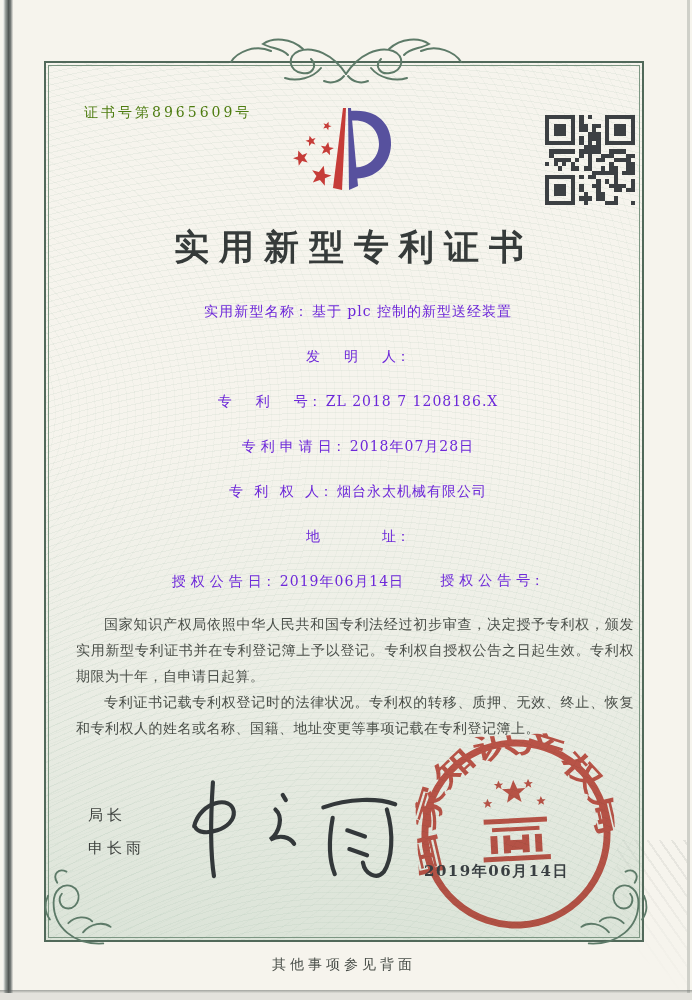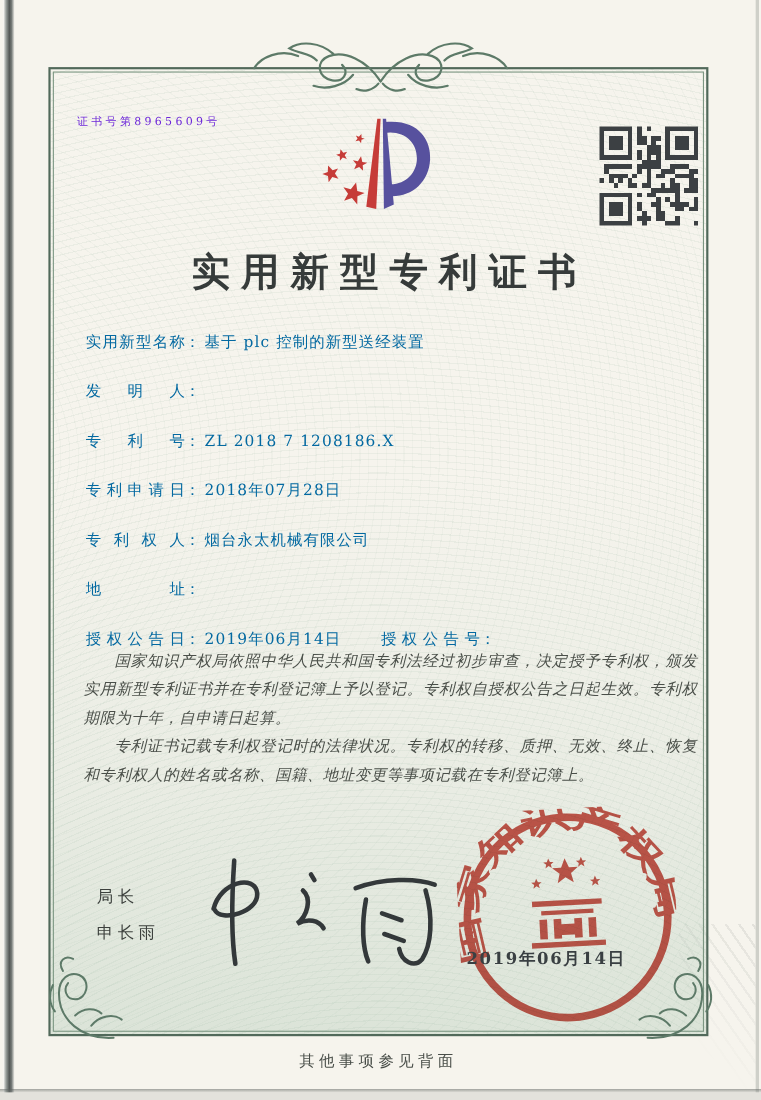--- a/index.html
+++ b/index.html
@@ -20,35 +20,35 @@
   .frame{position:absolute;left:44px;top:61px;width:600px;height:881px;
     border:2.5px solid #51695a;box-sizing:border-box;
     background:
       linear-gradient(180deg,rgba(190,210,195,0) 42%,rgba(168,196,178,.16) 74%,rgba(158,190,168,.30) 100%),
       repeating-radial-gradient(circle at 50% 150%,rgba(115,158,132,.09) 0 1px,transparent 1px 6px),
       repeating-radial-gradient(circle at -20% 40%,rgba(115,158,132,.05) 0 1px,transparent 1px 8px);}
   .frame-inner{position:absolute;inset:2px;border:1px solid #7c9682;}
   .ornament{position:absolute;pointer-events:none;}
   .ornament svg{display:block;width:100%;height:100%;}
   
-  .cert-no{position:absolute;left:70px;top:104px;font-size:10px;letter-spacing:3px;color:#6d28d9;}
+  .cert-no{position:absolute;left:84px;top:104px;font-size:14px;letter-spacing:3px;color:#4d7c0f;}
   .logo{position:absolute;left:288px;top:106px;width:110px;height:92px;}
   .qr{position:absolute;left:545px;top:115px;width:90px;height:90px;}
   .title{position:absolute;left:44px;top:214px;width:600px;margin:10px;text-align:center;
     font-size:35px;font-weight:700;letter-spacing:10px;color:#363b3a;}
   
   .fields{position:absolute;left:78px;top:298px;width:560px;}
-  .field-row{height:45px;line-height:26px;font-size:14px;color:#0369a1;display:flex;align-items:flex-start;}
+  .field-row{height:45px;line-height:26px;font-size:14px;color:#6d28d9;display:flex;align-items:flex-start;justify-content:center;}
   .flabel{display:inline-block;width:90px;text-align:justify;text-align-last:justify;flex:none;}
   .fcolon{flex:none;}
   .fvalue{margin-left:4px;letter-spacing:1px;}
-  .pair2{display:flex;margin-left:36px;}
-  
-  .paras{position:absolute;left:76px;top:588px;width:558px;font-size:14px;line-height:26px;
-    color:#4a4f49;text-align:justify;font-style:italic;}
+  .pair2{display:flex;margin-left:36px;font-family:Liberation Mono, monospace;}
+  
+  .paras{position:absolute;left:76px;top:611px;width:558px;font-size:14px;line-height:26px;
+    color:#4a4f49;text-align:justify;}
   .paras p{margin:0;text-indent:2em;letter-spacing:.5px;}
   
   .signer{position:absolute;left:88px;top:806px;font-size:15px;letter-spacing:4px;color:#3c403d;}
   .signer div{margin-bottom:14px;}
   .sig{position:absolute;left:165px;top:772px;width:250px;height:112px;}
   
   .seal{position:absolute;left:417px;top:735px;width:198px;height:198px;opacity:.84;
     transform:rotate(-3deg);mix-blend-mode:multiply;}
   .seal-date{position:absolute;left:424px;top:862px;font-size:15px;font-weight:600;
     letter-spacing:1.5px;color:#393f42;z-index:5;}

